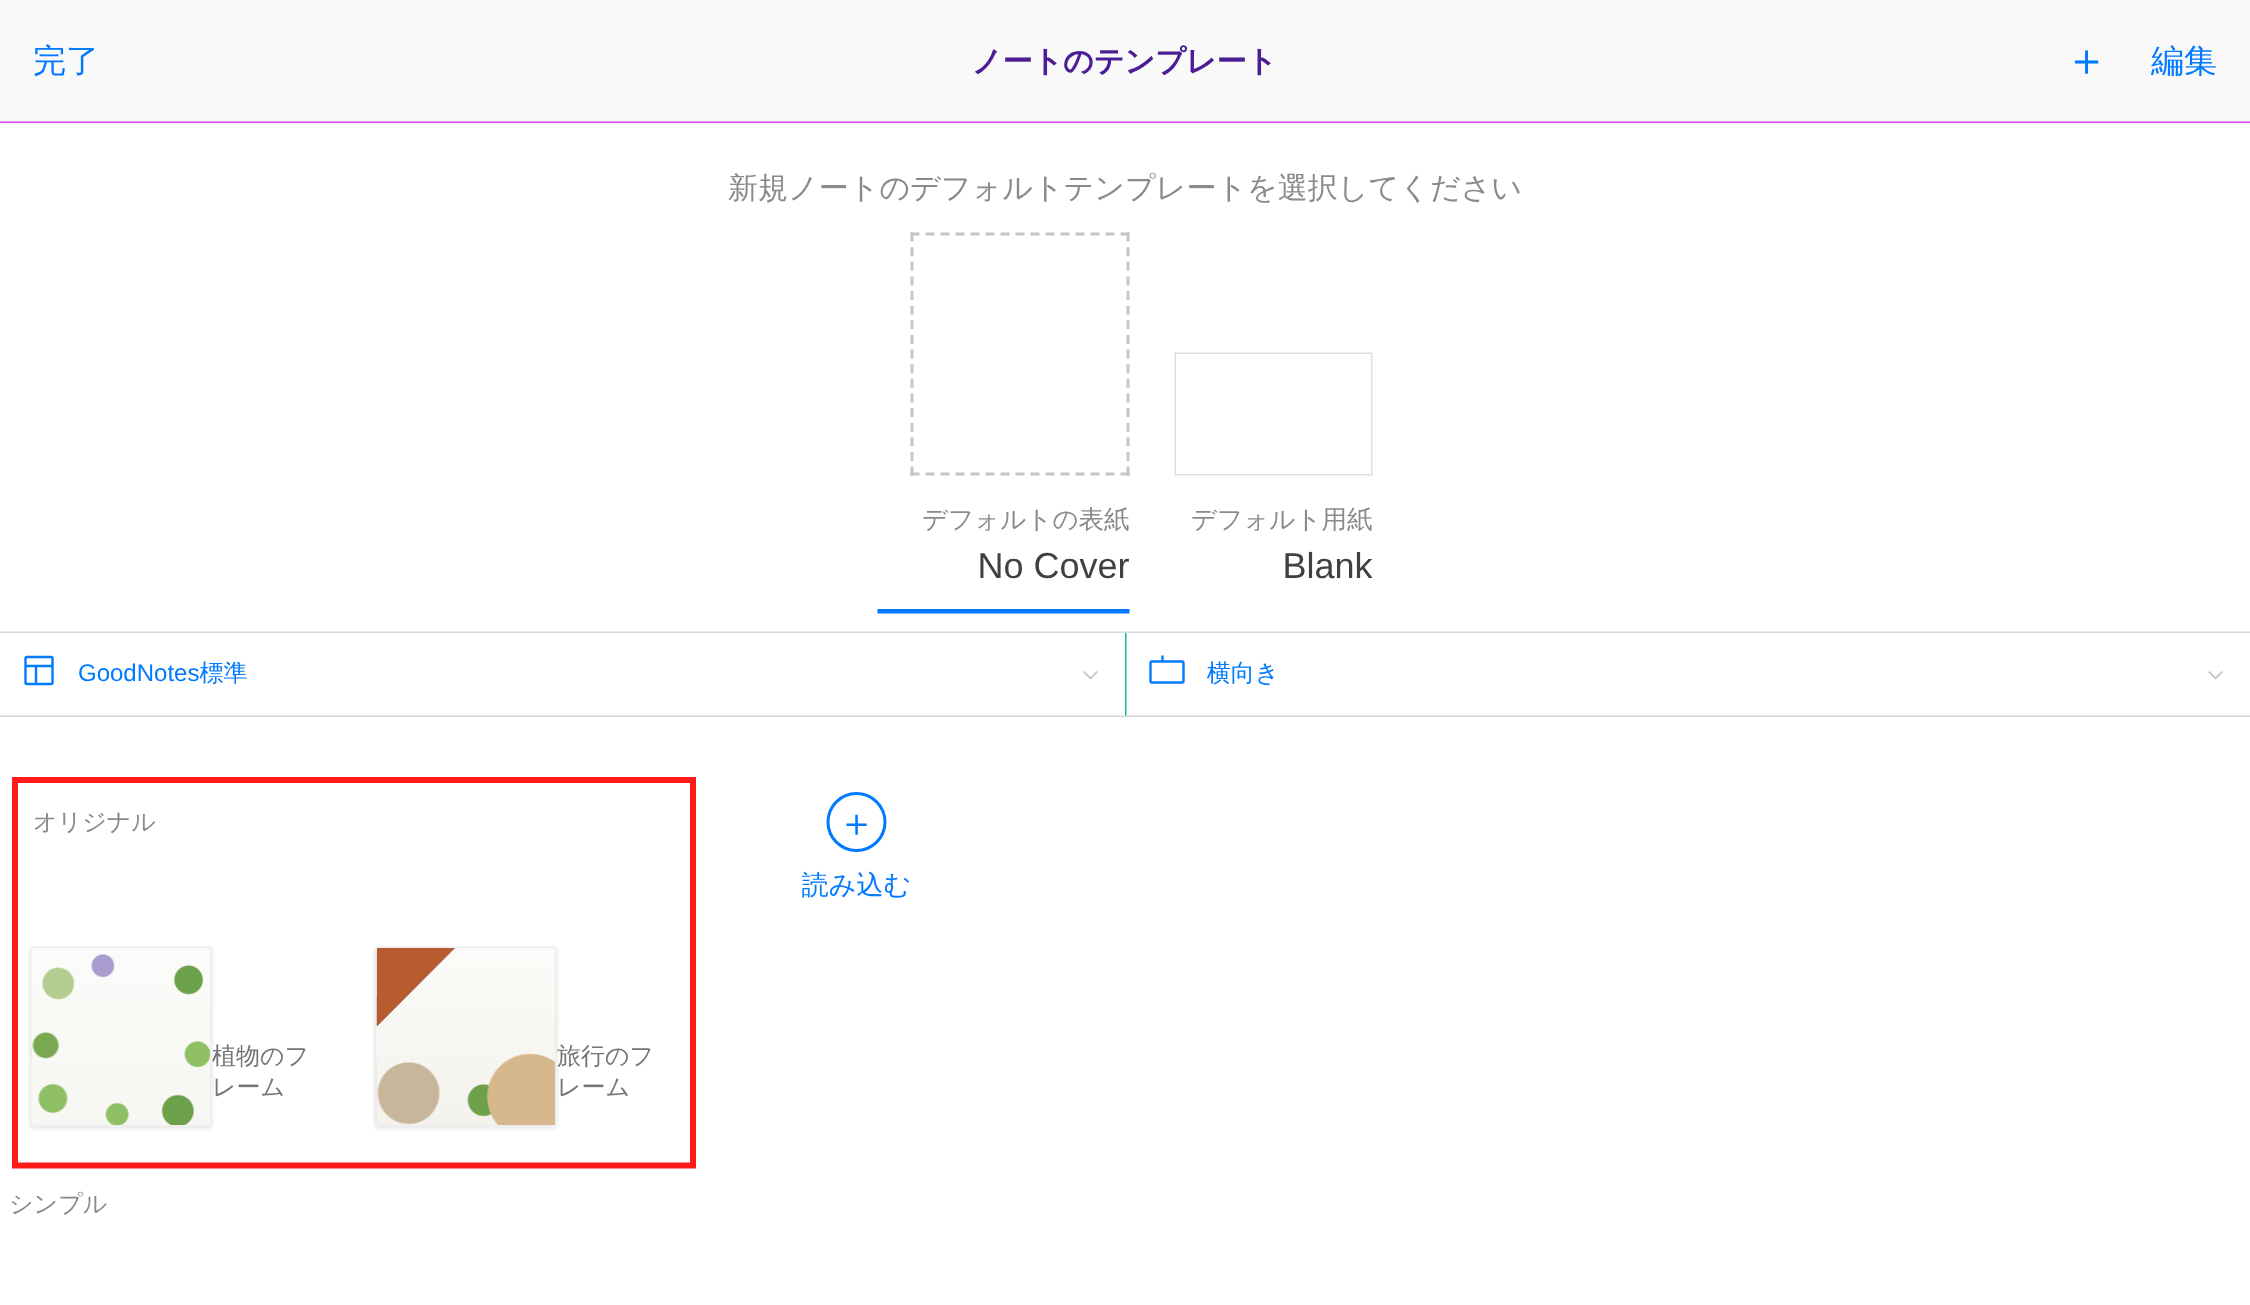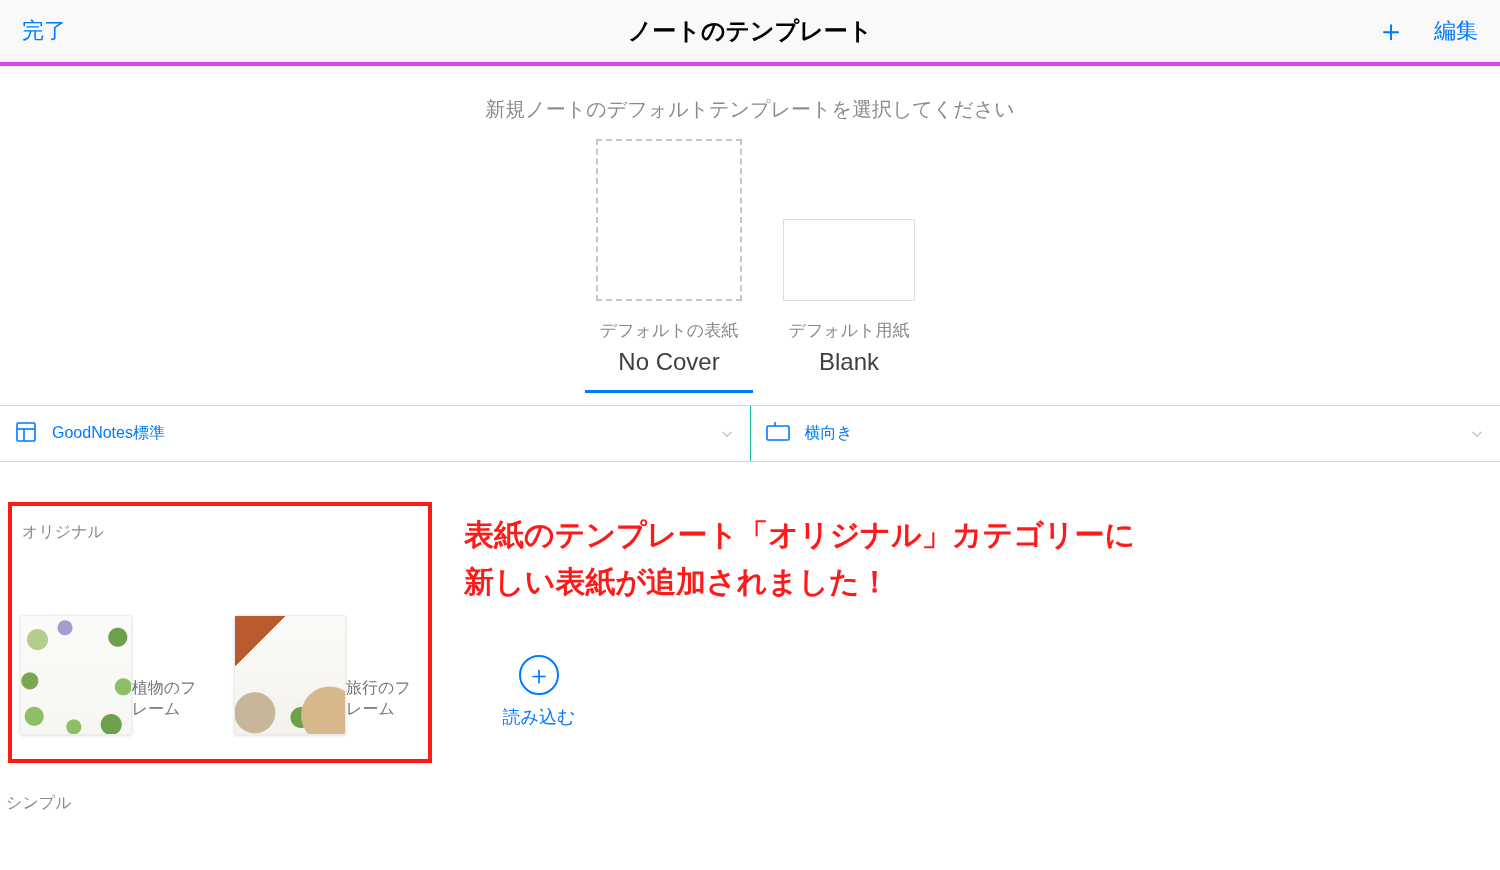--- a/index.html
+++ b/index.html
@@ -5,33 +5,33 @@
     * { margin: 0; padding: 0; box-sizing: border-box; }
     body {
       font-family: -apple-system, "Helvetica Neue", "Hiragino Sans", "Hiragino Kaku Gothic ProN", sans-serif;
       background: #fff;
       width: 1500px;
       height: 870px;
       overflow: hidden;
     }
     
     .nav {
-      height: 66px;
+      height: 82px;
       background: #f9f9f9;
-      border-bottom: 4px solid #d946ef;
+      border-bottom: 1px solid #d946ef;
       display: flex;
       align-items: center;
       justify-content: space-between;
       padding: 0 22px;
     }
     .nav-left, .nav-right { display: flex; align-items: center; gap: 28px; }
     .nav-title {
-      font-size: 24px;
+      font-size: 20px;
       font-weight: 600;
-      color: #000000;
+      color: #4c1d95;
       position: absolute;
       left: 50%;
       transform: translateX(-50%);
       text-align: center;
     }
     .nav-btn {
       color: #007aff;
       font-size: 22px;
       cursor: pointer;
       background: none;
@@ -58,21 +58,21 @@
     }
     .defaults-row {
       display: flex;
       justify-content: center;
       gap: 30px;
       align-items: flex-end;
     }
     .def-item {
       display: flex;
       flex-direction: column;
-      align-items: center;
+      align-items: flex-end;
       padding-bottom: 12px;
     }
     .def-dashed {
       width: 146px;
       height: 162px;
       border: 2px dashed #c6c6c8;
       background: #fff;
     }
     .def-blank {
       width: 132px;
@@ -127,21 +127,21 @@
     .content {
       padding: 40px 0 0 0;
       display: flex;
       align-items: flex-start;
       gap: 32px;
     }
     .original-box {
       border: 4px solid #ff1a1a;
       padding: 16px 8px 24px 8px;
       margin-left: 8px;
-      width: 424px;
+      width: 456px;
     }
     .cat-label {
       color: #8a8a8e;
       font-size: 16px;
       margin-bottom: 72px;
       margin-left: 2px;
     }
     .thumbs {
       display: flex;
       gap: 28px;
@@ -307,24 +307,20 @@
         <div class="thumb-label">植物のフレーム</div>
       </div>
       <div class="thumb">
         <div class="thumb-img travel"></div>
         <div class="thumb-label">旅行のフレーム</div>
       </div>
     </div>
   </div>
 
   <div class="right-side">
-    <div class="annotation">
-      <span>表紙のテンプレート「オリジナル」カテゴリーに</span><br>
-      <span>新しい表紙が追加されました！</span>
-    </div>
     <div class="import">
       <div class="import-circle">＋</div>
       <div class="import-label">読み込む</div>
     </div>
   </div>
 </div>
 
 <div class="simple-label">シンプル</div>
 
 </body></html>

